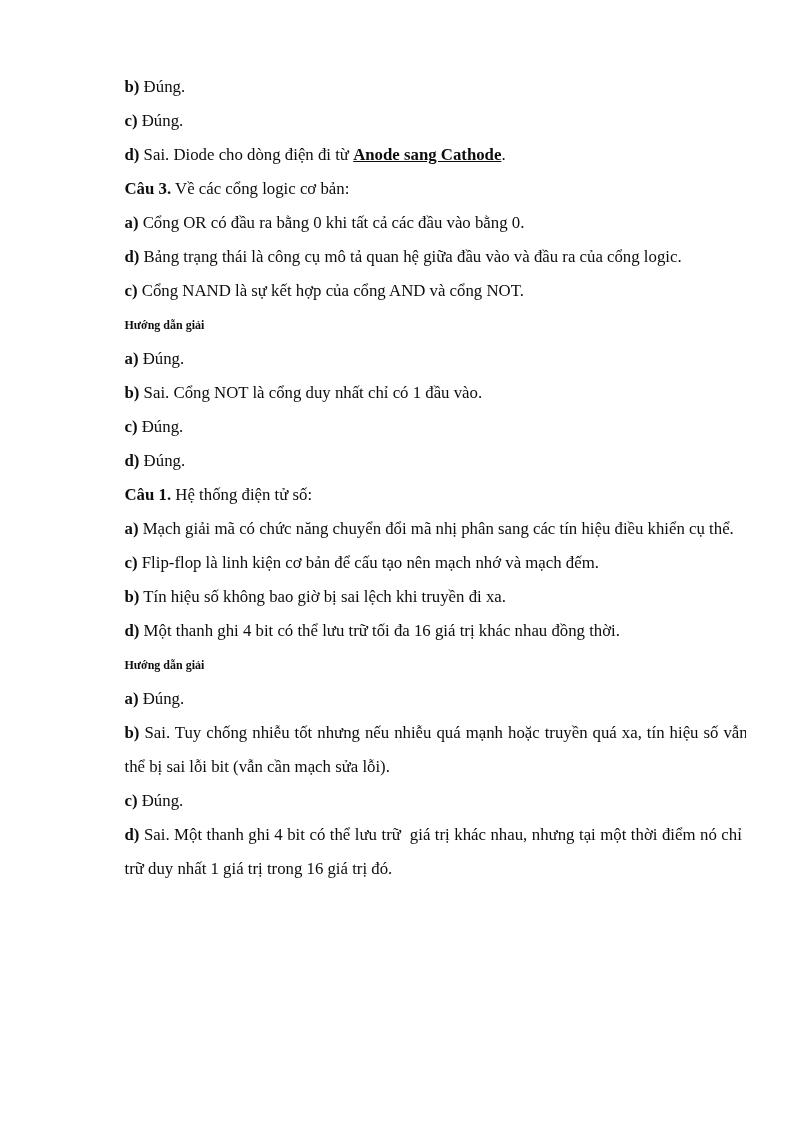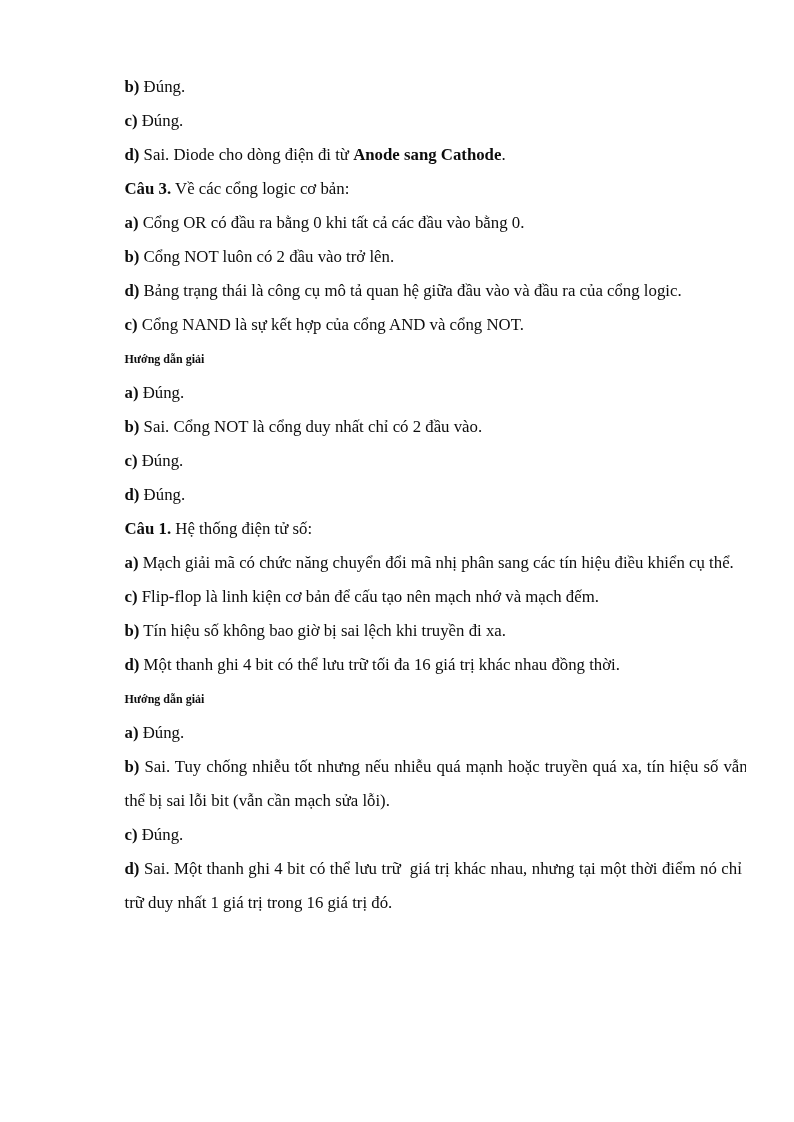--- a/index.html
+++ b/index.html
@@ -39,20 +39,21 @@
     white-space: pre-wrap;
   }
   
   .para { text-align-last: left; font-family: Liberation Serif, serif; }
   .line { text-align-last: left; }
   .lead {
     font-weight: bold;
   }
   .bold {
     font-weight: bold;
+    text-decoration: underline;
   }
   .heading {
     font-size: 12px;
     line-height: 34px;
     font-weight: bold;
   }
 </style>
 </head>
 <body>
 
@@ -62,31 +63,30 @@
     <div class="line"><span class="lead">b)</span><span> Đúng.</span></div>
 
     <div class="line"><span class="lead">c)</span><span> Đúng.</span></div>
 
     <div class="line"><span class="lead">d)</span><span> Sai. Diode cho dòng điện đi từ </span><span class="bold">Anode sang Cathode</span><span>.</span></div>
 
     <div class="line"><span class="lead">Câu 3.</span><span> Về các cổng logic cơ bản:</span></div>
 
     <div class="line"><span class="lead">a)</span><span> Cổng OR có đầu ra bằng 0 khi tất cả các đầu vào bằng 0.</span></div>
 
-    <div class="line"><span class="lead">b)</span><span> Cổng NOT luôn có 2 đầu vào trở lên.</span></div>
 
     <div class="line"><span class="lead">d)</span><span> Bảng trạng thái là công cụ mô tả quan hệ giữa đầu vào và đầu ra của cổng logic.</span></div>
 
     <div class="line"><span class="lead">c)</span><span> Cổng NAND là sự kết hợp của cổng AND và cổng NOT.</span></div>
 
     <div class="heading">Hướng dẫn giải</div>
 
     <div class="line"><span class="lead">a)</span><span> Đúng.</span></div>
 
-    <div class="line"><span class="lead">b)</span><span> Sai. Cổng NOT là cổng duy nhất chỉ có 2 đầu vào.</span></div>
+    <div class="line"><span class="lead">b)</span><span> Sai. Cổng NOT là cổng duy nhất chỉ có 1 đầu vào.</span></div>
 
     <div class="line"><span class="lead">c)</span><span> Đúng.</span></div>
 
     <div class="line"><span class="lead">d)</span><span> Đúng.</span></div>
 
     <div class="line"><span class="lead">Câu 1.</span><span> Hệ thống điện tử số:</span></div>
 
     <div class="para"><span class="lead">a)</span><span> Mạch giải mã có chức năng chuyển đổi mã nhị phân sang các tín hiệu điều khiển cụ thể.</span></div>
 
     <div class="line"><span class="lead">c)</span><span> Flip-flop là linh kiện cơ bản để cấu tạo nên mạch nhớ và mạch đếm.</span></div>

